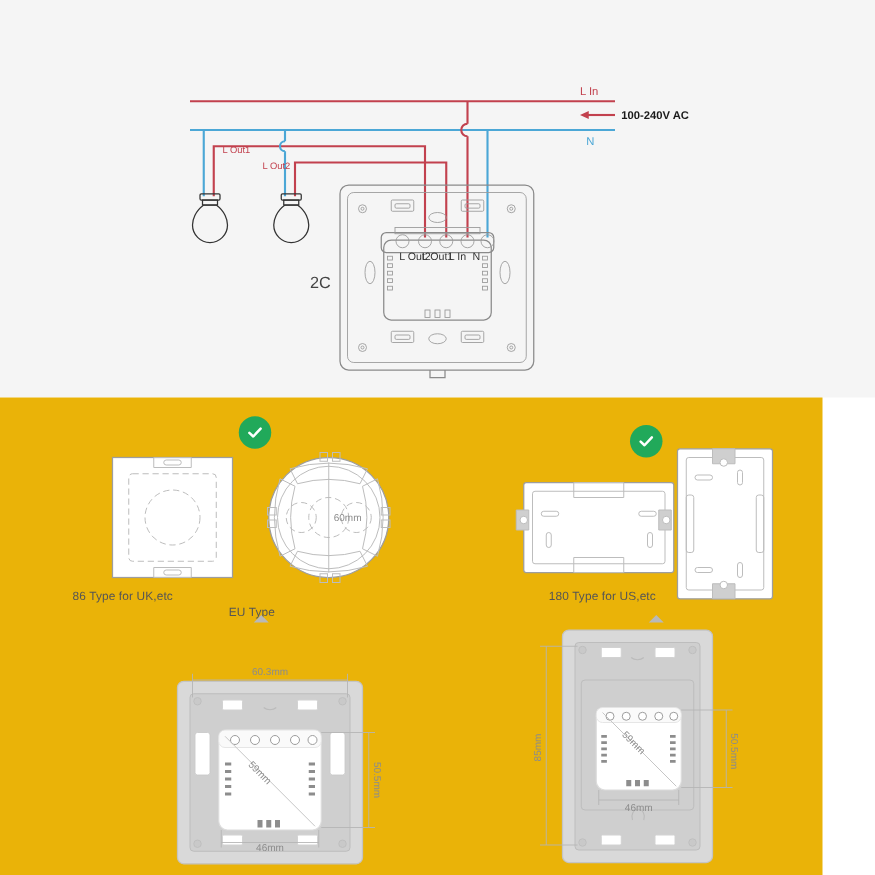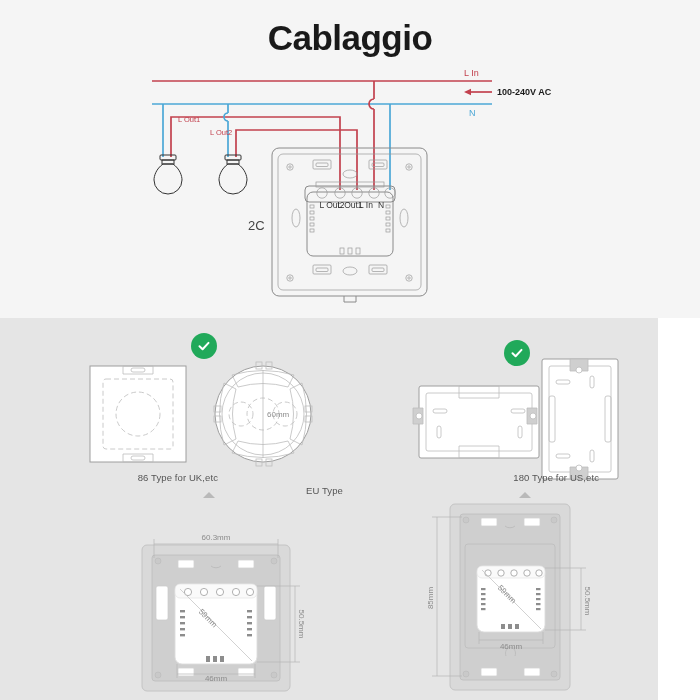--- a/index.html
+++ b/index.html
@@ -22,53 +22,52 @@
     position:absolute; left:0; top:18px; width:700px;
     text-align:center;
     font-size:35px; font-weight:bold; color:#1a1a1a;
     letter-spacing:-0.5px;
   }
   .wiring-svg { position:absolute; left:0; top:0; width:700px; height:318px; }
 
   
   .boxes-section {
     position:absolute; left:0; top:318px; width:658px; height:382px;
-    background:#e5e5e5;
+    background:#eab308;
   }
   .boxes-svg { position:absolute; left:0; top:0; width:700px; height:382px; }
 
   .check-badge {
     position:absolute; width:26px; height:26px; border-radius:50%;
     background:#21a95a;
     display:flex; align-items:center; justify-content:center;
   }
   .check-badge svg { display:block; }
 
   .cap {
     position:absolute;
-    font-size:9.5px; color:#555; text-align:right; width:160px;
+    font-size:9.5px; color:#555; text-align:left; width:160px;
     letter-spacing:.1px;
   }
   .tri {
     position:absolute;
     width:0;height:0;
     border-left:6px solid transparent;
     border-right:6px solid transparent;
     border-bottom:6px solid #b9b9b9;
   }
   .lbl { font-size:8.5px; fill:#333; }
 </style>
 </head>
 <body>
 
 <div class="page">
 
   <div class="wiring-section">
 
-    <div class="title">Cablaggio</div>
 
     <svg class="wiring-svg" viewBox="0 0 700 318">
       <defs>
         <style>
           .red  { stroke:#c2414e; stroke-width:1.7; fill:none; }
           .blue { stroke:#4ba7d6; stroke-width:1.7; fill:none; }
           .gry  { stroke:#8a8a8a; stroke-width:1; fill:none; }
           .gry-thin { stroke:#9a9a9a; stroke-width:0.7; fill:none; }
           .blk  { stroke:#333; stroke-width:1; fill:none; }
         </style>

